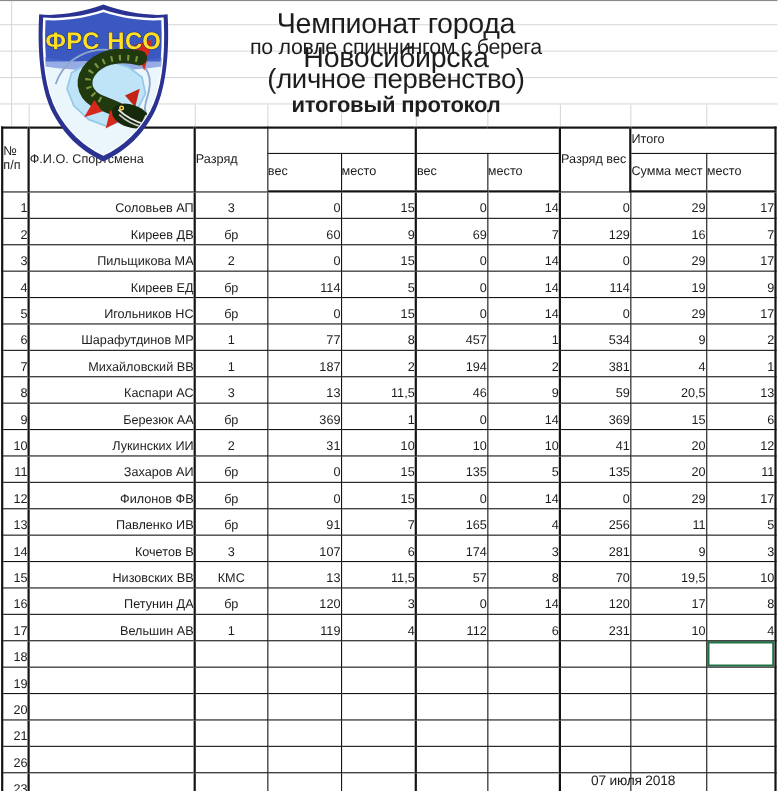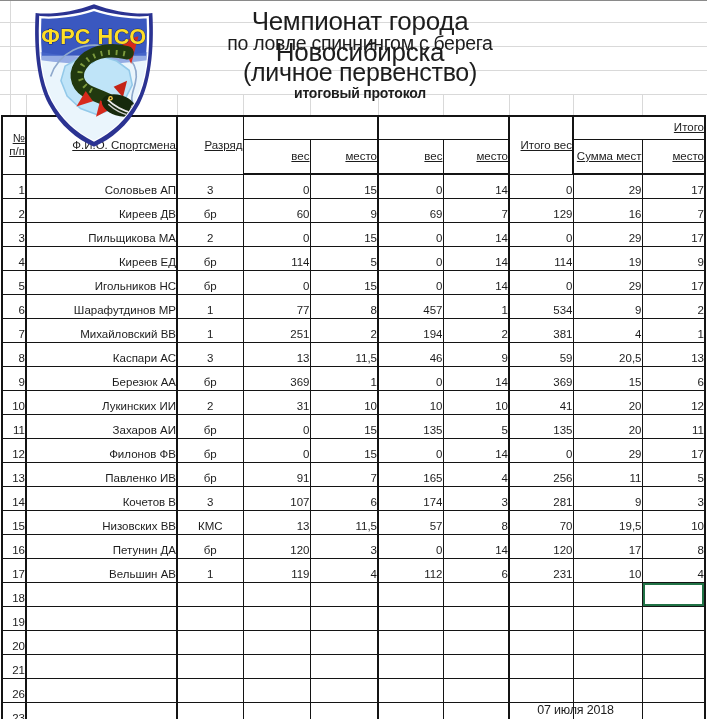--- a/index.html
+++ b/index.html
@@ -11,35 +11,35 @@
   
   .gl{position:absolute;background:#d9d9d9;z-index:0;}
   .gl-h{height:1px;left:0;width:707px;}
   .gl-v{width:1px;}
   .topline{position:absolute;top:0;left:0;width:707px;height:1px;background:#8a8a8a;z-index:0;}
   
   .title-block{position:absolute;left:180px;top:0;width:360px;z-index:2;text-align:center;}
   .t1{position:absolute;top:6px;left:0;width:360px;font-size:26px;letter-spacing:-.3px;}
   .t2{position:absolute;top:32px;left:0;width:360px;font-size:19.5px;letter-spacing:-.3px;}
   .t3{position:absolute;top:58px;left:0;width:360px;font-size:25px;letter-spacing:-.3px;}
-  .t4{position:absolute;top:85px;left:0;width:360px;font-size:14px;font-weight:bold;letter-spacing:-.2px;}
+  .t4{position:absolute;top:85px;left:0;width:360px;font-size:20px;font-weight:bold;letter-spacing:-.2px;}
   
   .logo{position:absolute;left:32px;top:2px;width:124px;height:148px;z-index:5;}
   
   table.sheet{
     position:absolute;left:1px;top:115px;z-index:1;
     border-collapse:collapse;table-layout:fixed;background:#fff;
     border:2px solid #141414;
   }
   table.sheet th,table.sheet td{
     border:1px solid #141414;
     font-size:11.5px;font-weight:normal;
     overflow:hidden;padding:0;
   }
-  table.sheet th{text-align:right;vertical-align:middle;line-height:1.15;text-decoration:underline;}
+  table.sheet th{text-align:left;vertical-align:middle;line-height:1.15;}
   tr.h1 th{height:22px;}
   tr.h2 th{height:33px;}
   tr.h2 th{border-bottom-width:2px;}
   th[rowspan]{border-bottom-width:2px;}
   .bl2{border-left-width:2px !important;}
   th.wrap{white-space:normal;}
   th.bold{font-weight:bold;}
   table.sheet td{
     height:21px;vertical-align:bottom;white-space:nowrap;
     padding-bottom:2px;
@@ -154,21 +154,21 @@
       <col style="width:69px">
     <col style="width:63px">
   </colgroup>
   <thead>
     <tr class="h1">
       <th rowspan="2" class="wrap">№ п/п</th>
       <th rowspan="2" class="bl2">Ф.И.О. Спортсмена</th>
       <th rowspan="2" class="bl2">Разряд</th>
       <th colspan="2"></th>
       <th colspan="2" class="bl2"></th>
-      <th rowspan="2" class="wrap bl2">Итого вес</th>
+      <th rowspan="2" class="wrap bl2">Разряд вес</th>
       <th colspan="2" class="bold bl2">Итого</th>
     </tr>
     <tr class="h2">
       <th>вес</th>
       <th>место</th>
       <th class="bl2">вес</th>
       <th>место</th>
       <th class="wrap bl2">Сумма мест</th>
       <th>место</th>
     </tr>
@@ -243,21 +243,21 @@
         <td class="c-n bl2">457</td>
         <td class="c-n">1</td>
         <td class="c-n bl2">534</td>
         <td class="c-n">9</td>
         <td class="c-n">2</td>
       </tr>
       <tr>
         <td class="c-num">7</td>
         <td class="c-name bl2">Михайловский ВВ</td>
         <td class="c-rank bl2">1</td>
-        <td class="c-n">251</td>
+        <td class="c-n">187</td>
         <td class="c-n">2</td>
         <td class="c-n bl2">194</td>
         <td class="c-n">2</td>
         <td class="c-n bl2">381</td>
         <td class="c-n">4</td>
         <td class="c-n">1</td>
       </tr>
       <tr>
         <td class="c-num">8</td>
         <td class="c-name bl2">Каспари АС</td>

